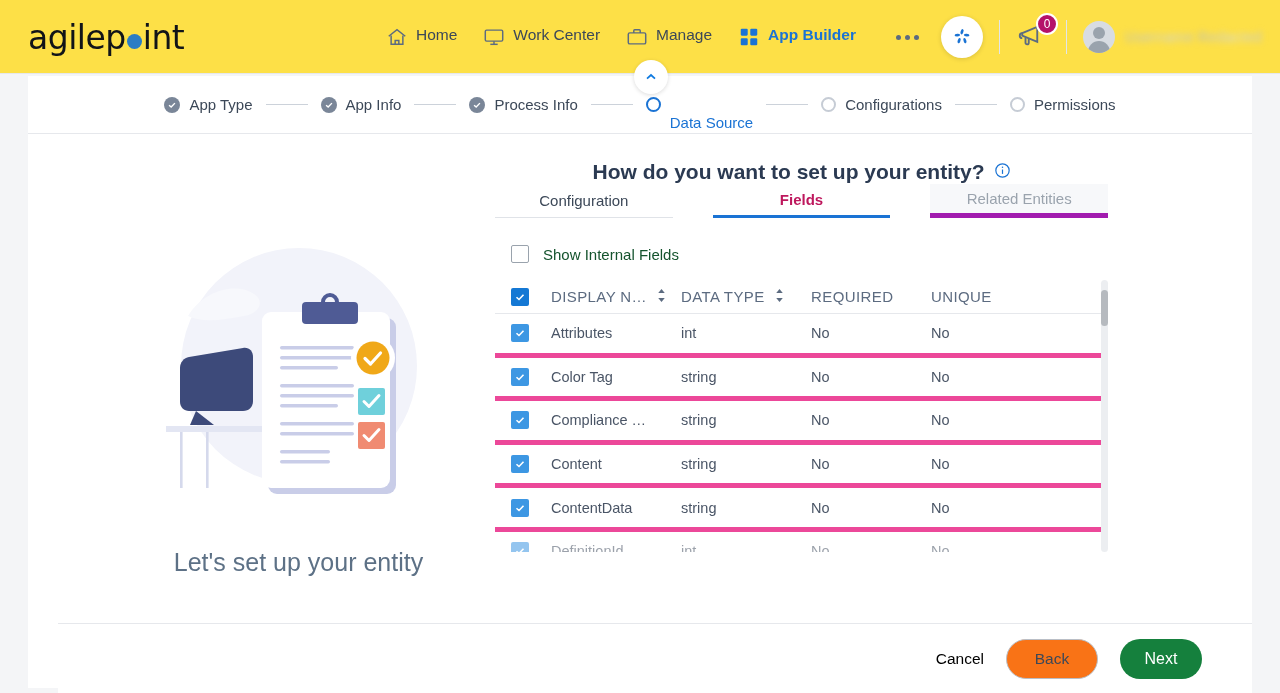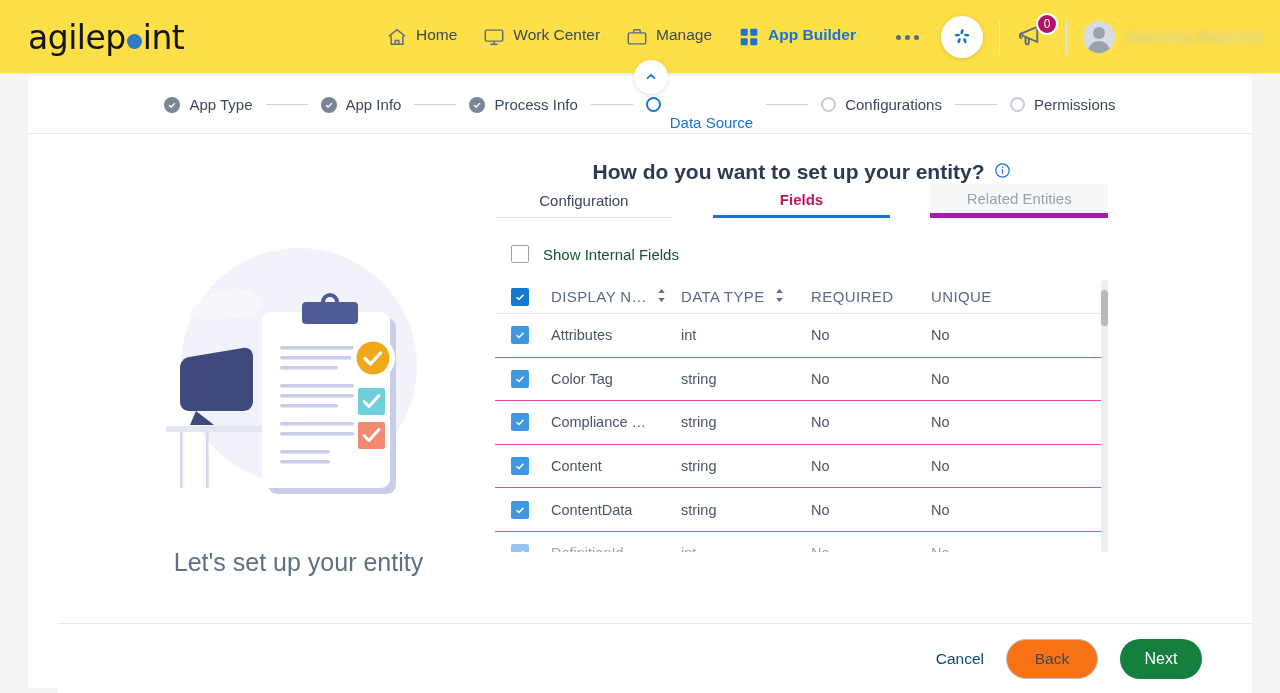--- a/index.html
+++ b/index.html
@@ -140,42 +140,42 @@
 
   .cb-on {
     width: 18px; height: 18px; border-radius: 2px; background: #3d97e3;
     display: flex; align-items: center; justify-content: center;
   }
   .cb-on.head { background: #1478d4; }
 
   .rows-clip { height: 238px; overflow: hidden; position: relative; }
   .row {
     display: flex; align-items: center; height: 43.6px; padding-left: 16px;
-    border-bottom: 1px solid #ec4899;
+    border-bottom: 5px solid #ec4899;
   }
   .td { font-size: 14.5px; color: #4a5566; }
   .row:last-child { opacity: .55; }
 
   .sbar {
     position: absolute; right: 0; top: 0; width: 7px; height: 272px;
     background: #eceef1; border-radius: 4px;
   }
   .sthumb {
     position: absolute; left: 0; top: 10px; width: 7px; height: 36px;
     background: #b6babf; border-radius: 4px;
   }
 
   
   .footer {
     position: absolute; left: 58px; top: 623px; width: 1194px; height: 70px;
     border-top: 1px solid #e6e8ec; background: #fff;
     display: flex; align-items: center; justify-content: flex-end; gap: 22px;
     padding-right: 50px;
   }
-  .btn-link { font-size: 15.5px; color: #0c4a6e; cursor: pointer; }
+  .btn-link { font-size: 15.5px; color: #000000; cursor: pointer; }
   .btn-out {
     min-width: 92px; height: 40px; border-radius: 21px; border: 1px solid #b9bec6;
     background: #f97316; color: #3c4858; font-size: 15.5px; cursor: pointer;
     display: flex; align-items: center; justify-content: center;
   }
   .btn-pri {
     min-width: 82px; height: 40px; border-radius: 21px; border: none;
     background: #15803d; color: #fff; font-size: 16px; cursor: pointer;
     display: flex; align-items: center; justify-content: center;
   }

